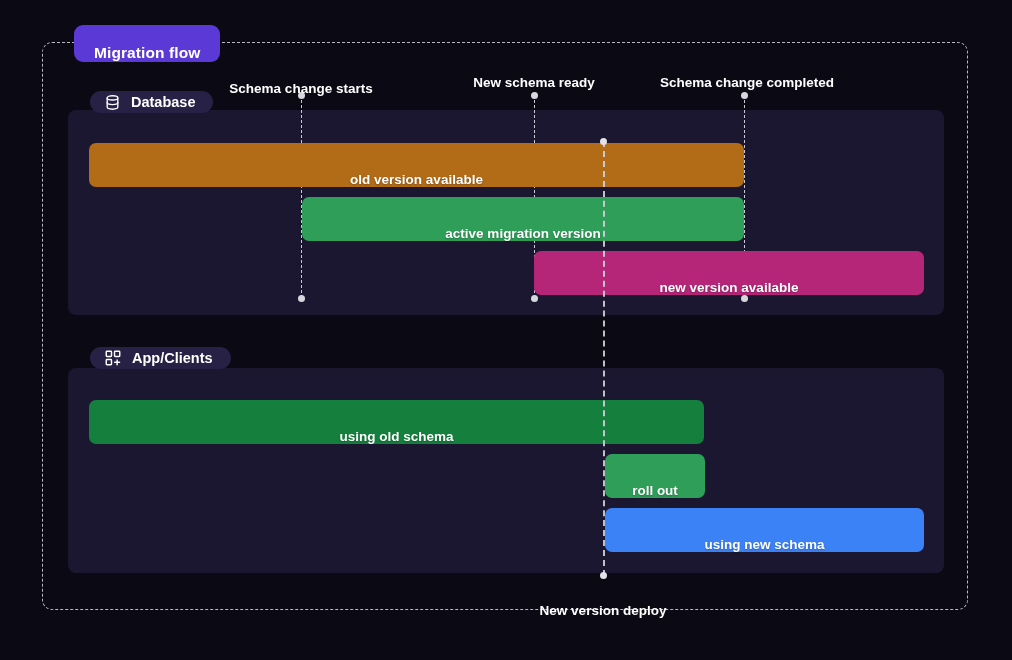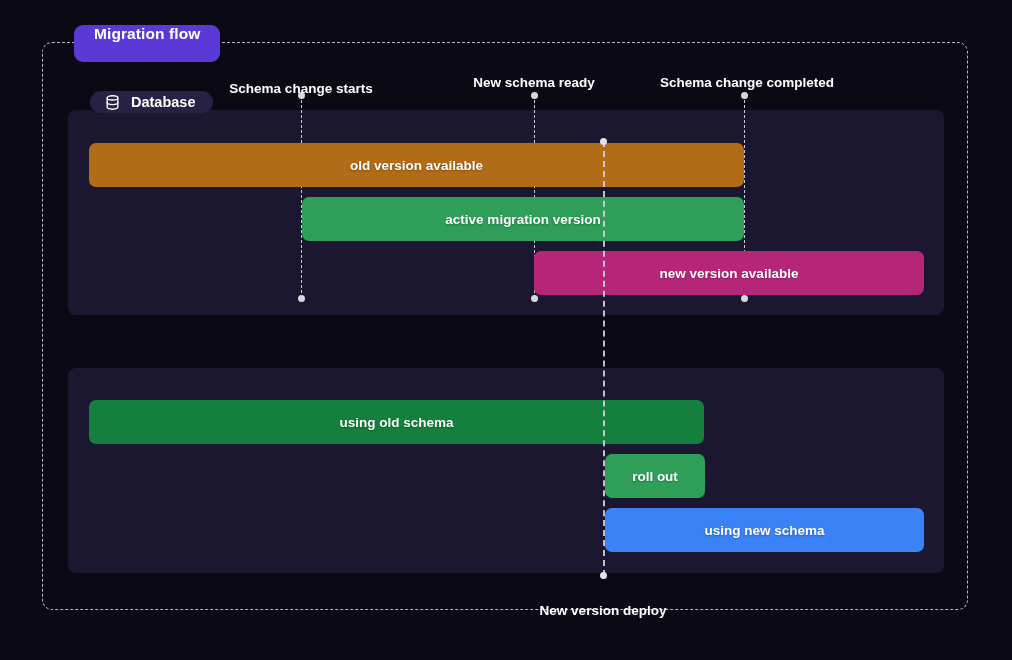--- a/index.html
+++ b/index.html
@@ -38,21 +38,21 @@
   }
 
   
   .title-badge {
     position: absolute;
     left: 74px;
     top: 25px;
     height: 37px;
     padding: 0 20px;
     display: flex;
-    align-items: flex-start;
+    align-items: flex-end;
     background: #5a39d6;
     border-radius: 9px;
     font-size: 15.5px;
     font-weight: bold;
     letter-spacing: 0.1px;
     color: #ffffff;
     z-index: 40;
   }
 
   
@@ -158,21 +158,21 @@
     color: #ffffff;
     white-space: nowrap;
     z-index: 31;
     margin-top: 20px;
   }
 
   
   .bar {
     position: absolute;
     display: flex;
-    align-items: center;
+    align-items: flex-end;
     justify-content: center;
     border-radius: 7px;
     font-size: 13.5px;
     font-weight: bold;
     color: #ffffff;
     box-sizing: border-box;
     z-index: 16;
     text-shadow: 0 1px 2px rgba(0,0,0,.28);
   }
 </style>
@@ -228,20 +228,31 @@
   <div class="bar" style="left:302px; top:197px; width:442px; height:44px; background:#2e9e58;">
     <span>active migration version</span>
   </div>
 
   <div class="bar" style="left:534px; top:251px; width:390px; height:44px; background:#b52678;">
     <span>new version available</span>
   </div>
 
   <div class="panel" id="panel-app"></div>
 
+  <div class="lane-badge" id="badge-app">
+    <span class="badge-icon">
+      <svg width="18" height="18" viewBox="0 0 24 24" fill="none" stroke="#ffffff" stroke-width="1.9" stroke-linecap="round" stroke-linejoin="round">
+        <rect x="3" y="3" width="7" height="7" rx="1"></rect>
+        <rect x="14" y="3" width="7" height="7" rx="1"></rect>
+        <rect x="3" y="14" width="7" height="7" rx="1"></rect>
+        <path d="M17.5 14.5v6.5M14.25 17.75h6.5"></path>
+      </svg>
+    </span>
+    <span>App/Clients</span>
+  </div>
 
   <div class="bar" style="left:89px; top:400px; width:615px; height:44px; background:#15803d;">
     <span>using old schema</span>
   </div>
 
   <div class="bar" style="left:605px; top:454px; width:100px; height:44px; background:#2e9e58;">
     <span>roll out</span>
   </div>
 
   <div class="bar" style="left:605px; top:508px; width:319px; height:44px; background:#3b82f6;">

